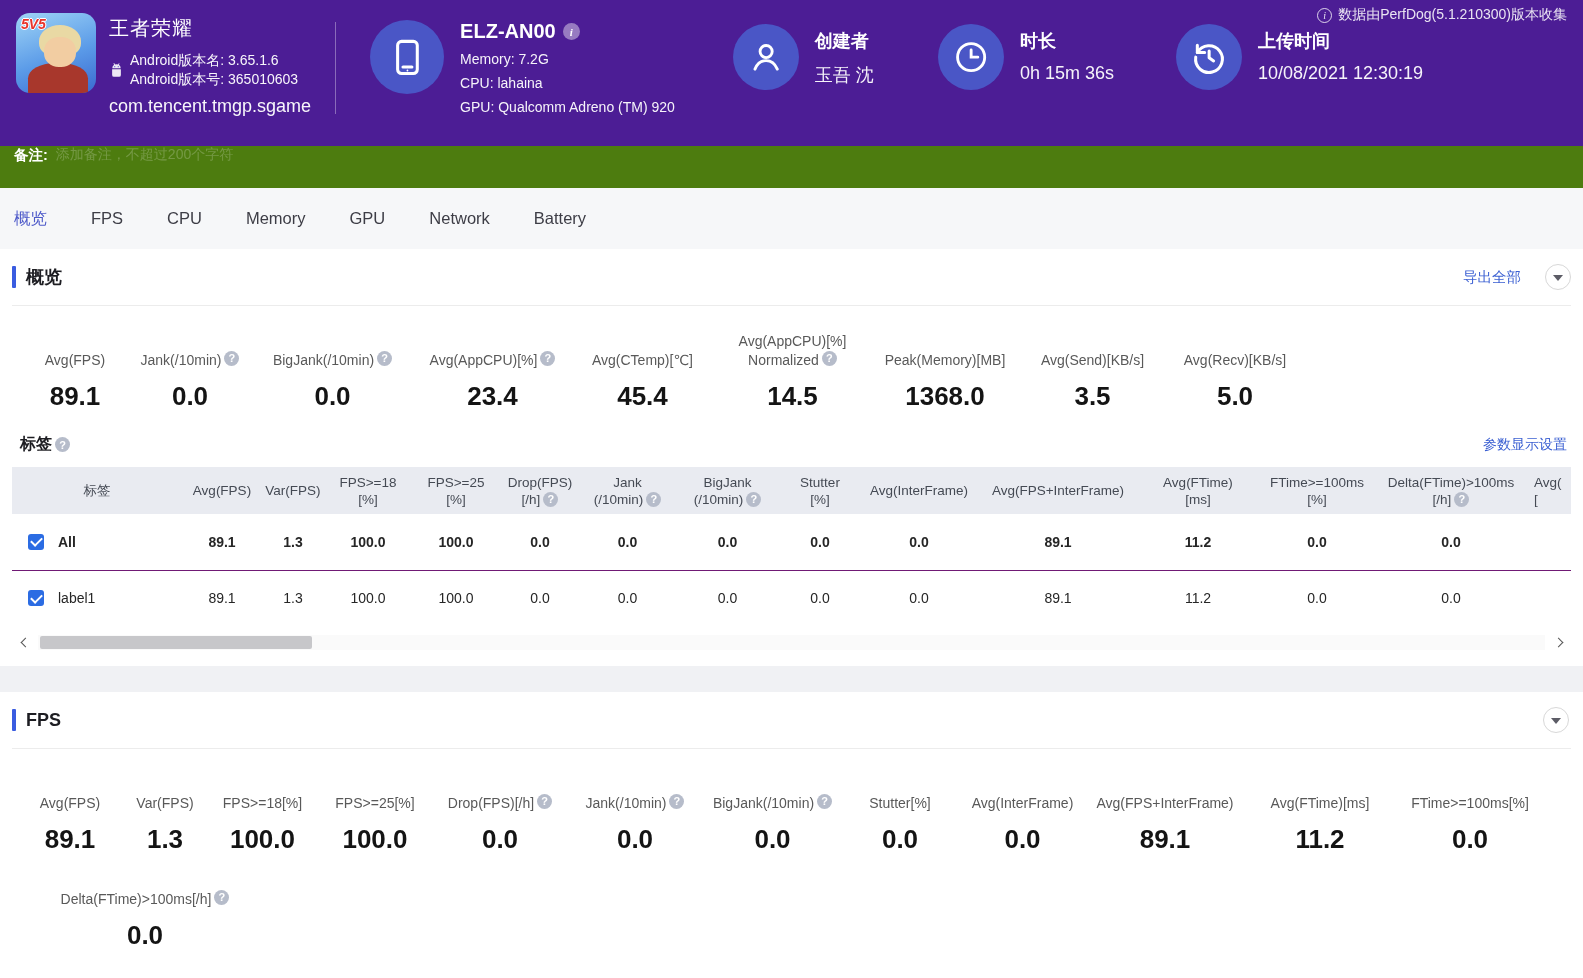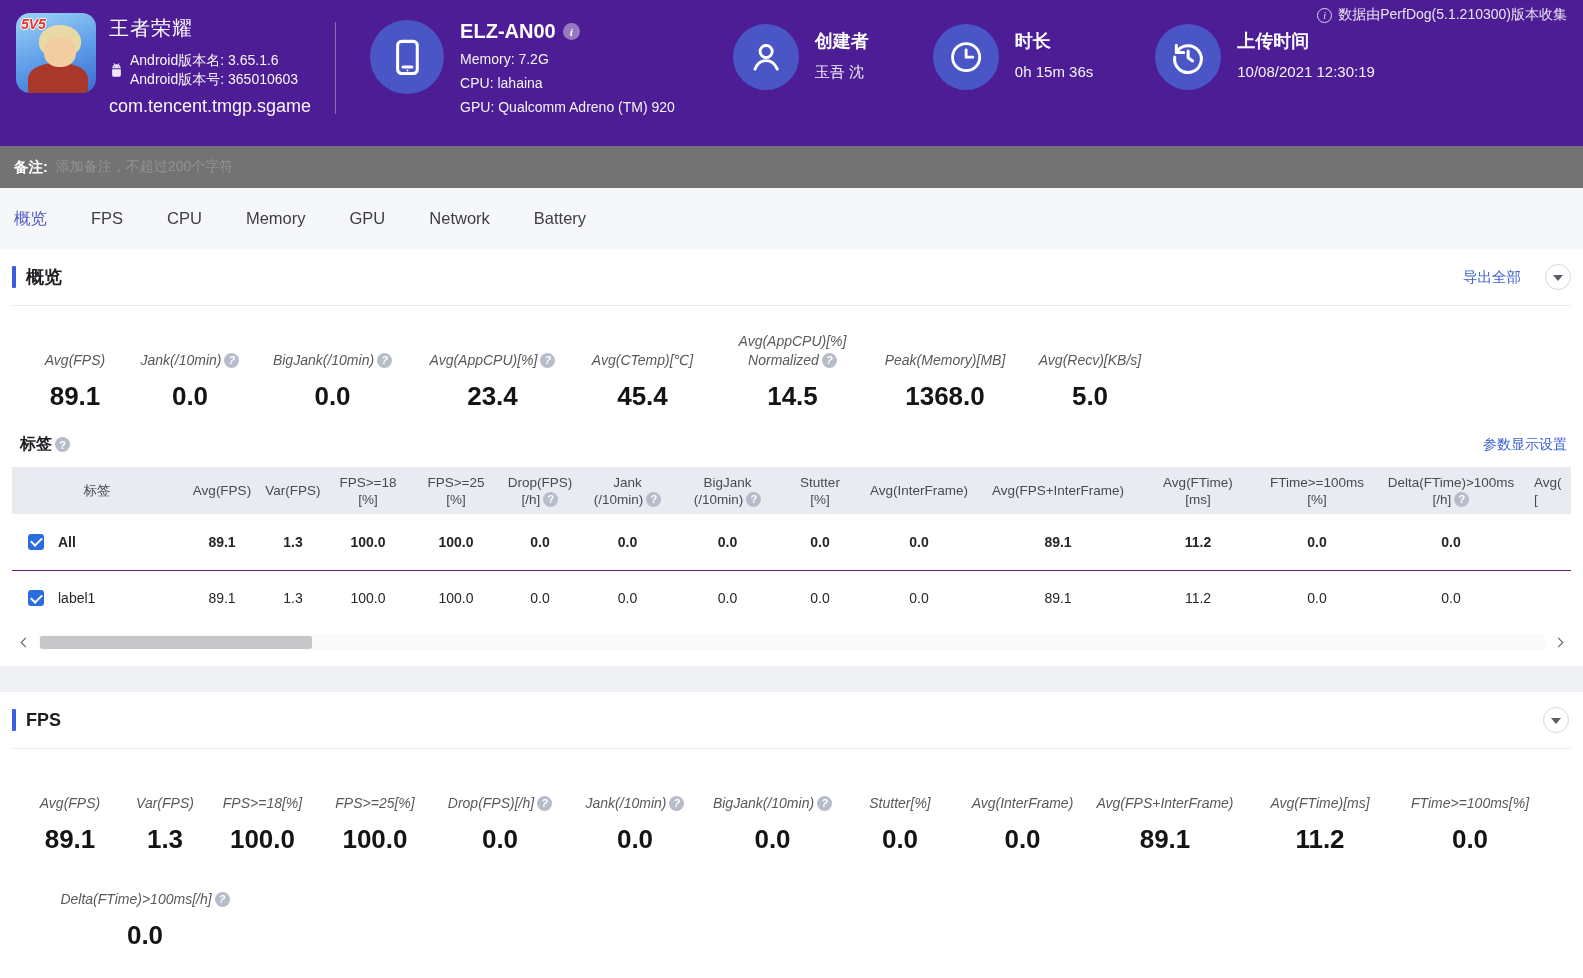--- a/index.html
+++ b/index.html
@@ -31,26 +31,26 @@
 
   .info-block { display: flex; margin-top: 20px; }
   .circle { border-radius: 50%; background: #4a56c6; display: flex; align-items: center; justify-content: center; flex: none; }
   .circle.lg { width: 74px; height: 74px; }
   .circle.md { width: 66px; height: 66px; margin-top: 4px; }
   .circle svg { width: 58%; height: 58%; }
   .ib-texts { margin-left: 16px; }
   .ib-title { font-size: 20px; font-weight: 700; display: flex; align-items: center; gap: 7px; }
   .ib-title.cn { font-size: 18px; margin-top: 9px; }
   .ib-line { font-size: 14px; margin-top: 8px; color: rgba(255,255,255,.95); }
-  .ib-value { font-size: 15px; margin-top: 10px; color: rgba(255,255,255,.95); }
+  .ib-value { font-size: 18px; margin-top: 10px; color: rgba(255,255,255,.95); }
   .i-badge { width: 17px; height: 17px; border-radius: 50%; background: rgba(255,255,255,.42); display: inline-flex; align-items: center; justify-content: center; font-size: 11px; font-style: italic; font-weight: 700; font-family: "Liberation Serif", serif; color: #fff; }
   .i-badge::after { content: "i"; }
 
   
-  .remark-bar { height: 42px; background: #737373; display: flex; align-items: center; padding: 0 14px; }
+  .remark-bar { height: 42px; background: #4d7c0f; display: flex; align-items: flex-start; padding: 0 14px; }
   .remark-label { color: #fff; font-size: 14.5px; font-weight: 700; }
   .remark-input { flex: 1; margin-left: 8px; font-size: 14px; color: rgba(255,255,255,.22); }
 
   
   .tabs { height: 61px; background: #f6f7f9; display: flex; align-items: center; padding-left: 14px; }
   .tab { font-size: 16.5px; color: #3d3d46; margin-right: 44px; cursor: pointer; }
   .tab.active { color: #4e5ac9; }
 
   
   .section { padding: 0 12px; background: #fff; }
@@ -62,21 +62,21 @@
   .collapse-btn.auto-r { margin-left: auto; margin-right: 2px; }
   .caret-down { width: 0; height: 0; border-left: 5px solid transparent; border-right: 5px solid transparent; border-top: 6px solid #5c5c66; margin-top: 2px; }
 
   .help { width: 15px; height: 15px; border-radius: 50%; background: #b6bcca; color: #fff; font-size: 11px; font-weight: 700; display: inline-flex; align-items: center; justify-content: center; margin-left: 3px; vertical-align: -2px; cursor: pointer; flex: none; }
   .help::after { content: "?"; }
 
   
   .metrics-row { display: flex; padding: 24px 0 0 8px; }
   .metric { text-align: center; }
   .m-label { height: 40px; display: flex; flex-direction: column; justify-content: flex-end; align-items: center; font-size: 14px; color: #595959; line-height: 19px; }
-  .m-label .lline { display: inline-flex; align-items: center; font-style: italic; }
+  .m-label .lline { display: inline-flex; align-items: flex-start; }
   .m-value { margin-top: 11px; font-size: 26px; font-weight: 700; color: #141414; }
 
   
   .labels-head { display: flex; align-items: center; margin: 22px 0 12px 8px; }
   .labels-title { font-size: 16px; font-weight: 700; color: #1d1d22; display: inline-flex; align-items: center; }
   .settings-link { margin-left: auto; margin-right: 4px; font-size: 14px; color: #3a5fd2; cursor: pointer; }
   .table-clip { overflow: hidden; width: 1559px; }
   table { border-collapse: collapse; table-layout: fixed; width: 1634px; }
   th { background: #e9ebf1; height: 47px; font-weight: 400; font-size: 13.5px; color: #454a54; text-align: center; vertical-align: middle; line-height: 17px; }
   th .l2 { display: inline-flex; align-items: center; justify-content: center; }
@@ -279,20 +279,28 @@
       </div>
       <div class="m-value">14.5</div>
     </div>
     <div class="metric" style="width:150px">
       <div class="m-label">
           <span class="lline">
             <span>Peak(Memory)[MB]</span>
           </span>
         </div>
       <div class="m-value">1368.0</div>
+    </div>
+    <div class="metric" style="width:145px">
+      <div class="m-label">
+          <span class="lline">
+            <span>Avg(Send)[KB/s]</span>
+          </span>
+        </div>
+      <div class="m-value">3.5</div>
     </div>
     <div class="metric" style="width:140px">
       <div class="m-label">
           <span class="lline">
             <span>Avg(Recv)[KB/s]</span>
           </span>
         </div>
       <div class="m-value">5.0</div>
     </div>
   </div>

